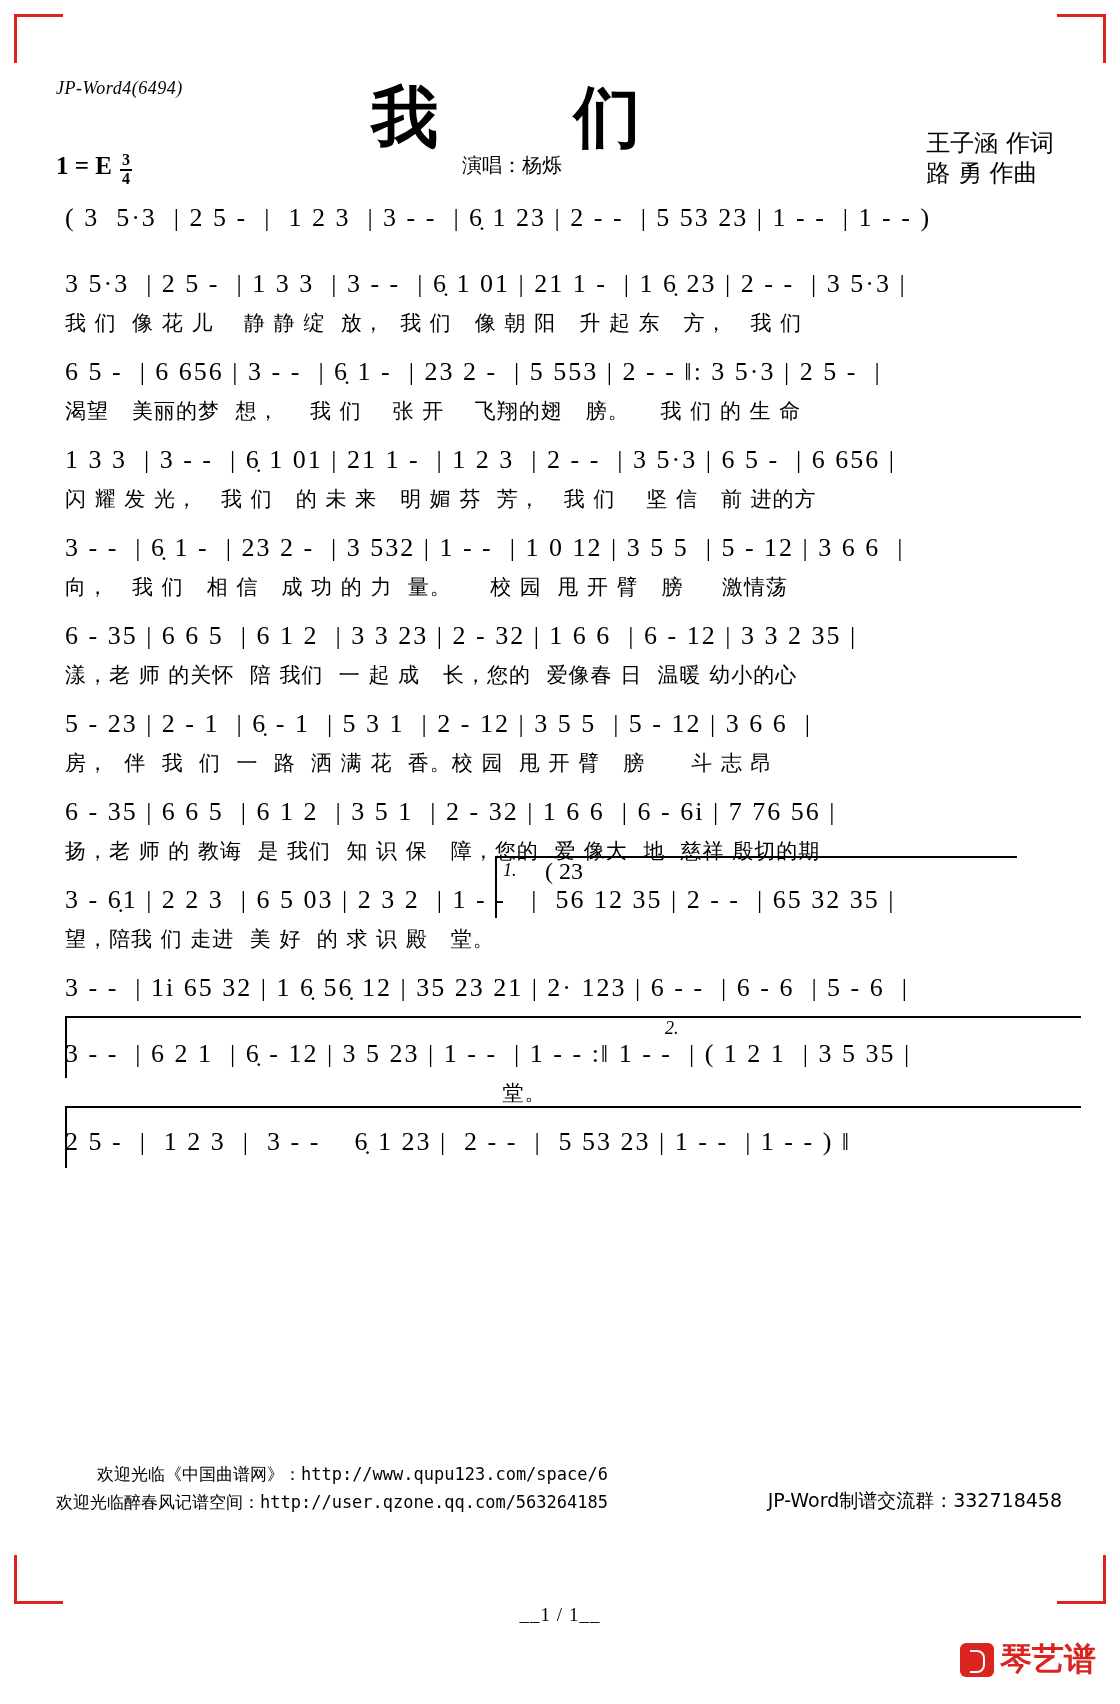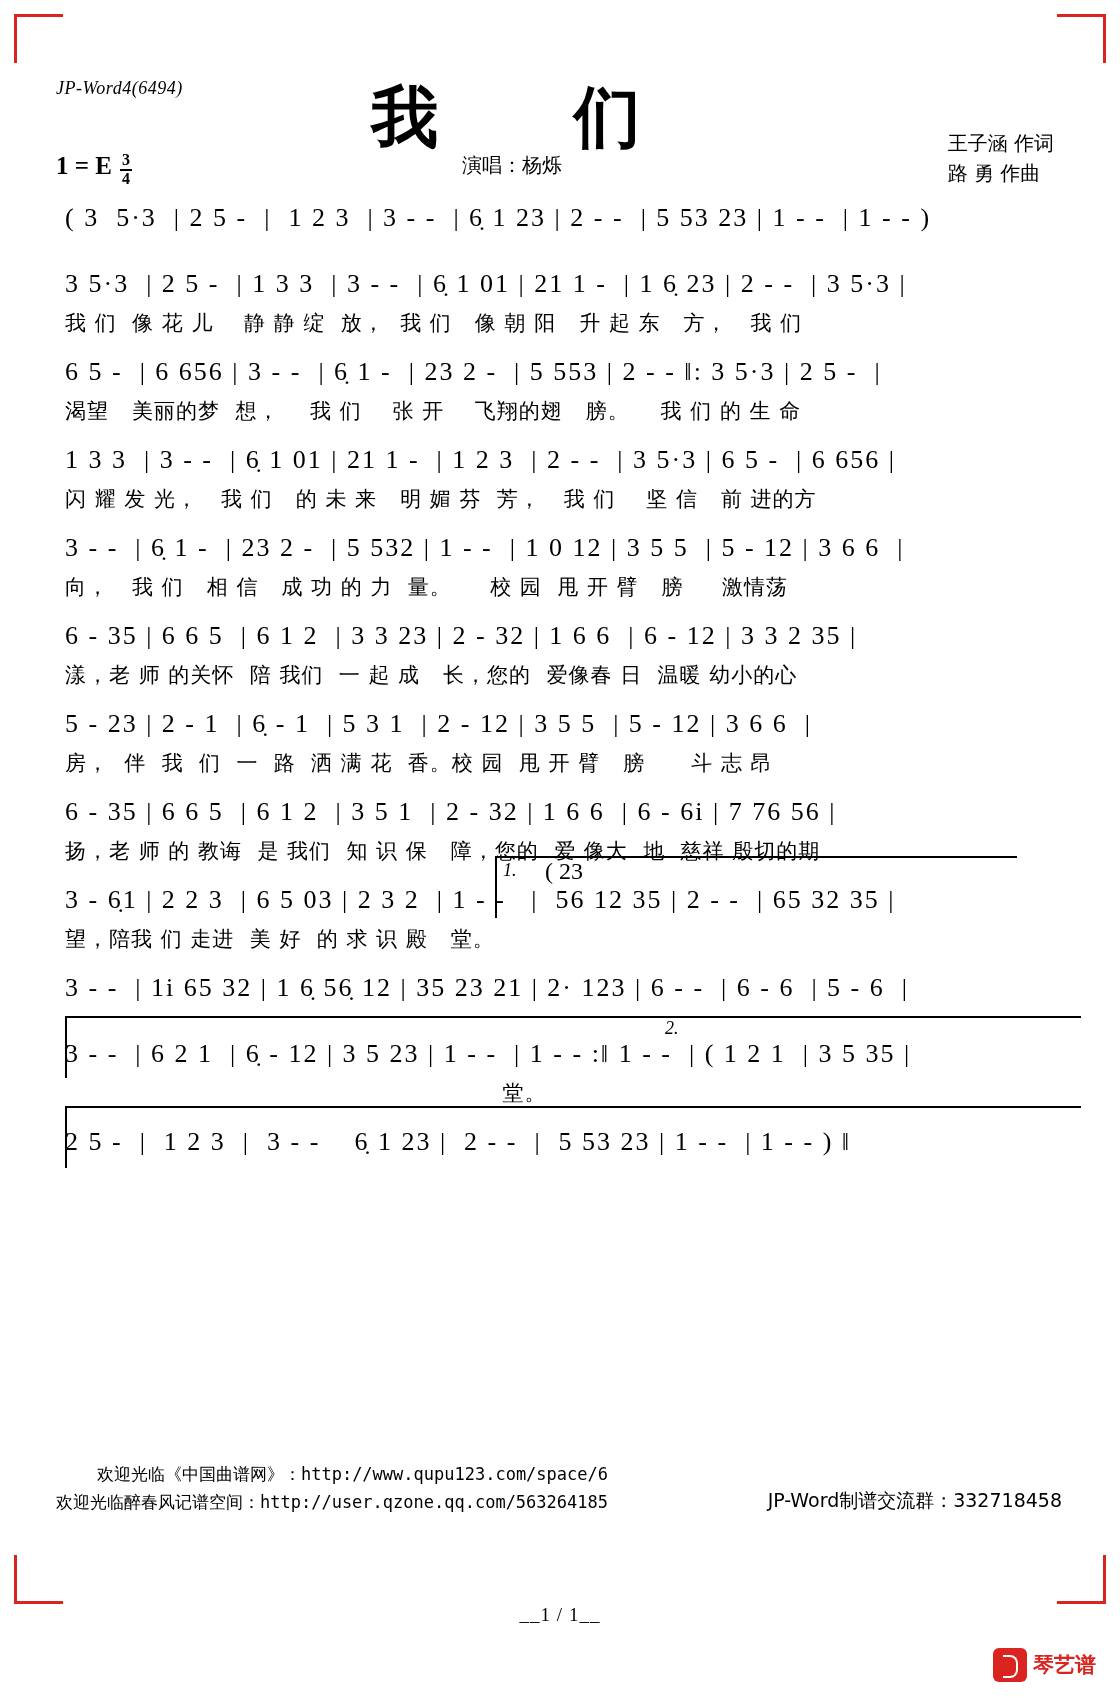--- a/index.html
+++ b/index.html
@@ -61,21 +61,21 @@
     text-align: center;
     font-family: "DejaVu Sans", sans-serif;
     font-size: 20px;
   }
 
   .credits {
     position: absolute;
     top: 128px;
     right: 66px;
     font-family: "DejaVu Sans", sans-serif;
-    font-size: 20px;
+    font-size: 24px;
     line-height: 30px;
     text-align: left;
   }
 
   .keysig {
     position: absolute;
     top: 152px;
     left: 56px;
     font-family: "Liberation Serif", serif;
     font-size: 25px;
@@ -181,21 +181,21 @@
     content: "";
     position: absolute;
     left: 10px; top: 7px;
     width: 13px; height: 19px;
     border: 2px solid #fff;
     border-radius: 0 8px 8px 0;
     border-left: none;
   }
   .brand .btext {
     font-family: "DejaVu Sans", sans-serif;
-    font-size: 21px;
+    font-size: 32px;
     font-weight: bold;
     color: #d9241f;
   }
 </style>
 </head>
 <body>
 
 <div class="corner tl"></div>
 <div class="corner tr"></div>
 <div class="corner bl"></div>
@@ -236,21 +236,21 @@
     <div class="notes">6 5 -  | 6 656 | 3 - -  | 6̣ 1 -  | 23 2 -  | 5 553 | 2 - - ‖: 3 5·3 | 2 5 -  |</div>
     <div class="lyric">渴望   美丽的梦  想，    我 们    张 开    飞翔的翅   膀。    我 们 的 生 命</div>
   </div>
 
   <div class="sysrow">
     <div class="notes">1 3 3  | 3 - -  | 6̣ 1 01 | 21 1 -  | 1 2 3  | 2 - -  | 3 5·3 | 6 5 -  | 6 656 |</div>
     <div class="lyric">闪 耀 发 光，   我 们   的 未 来   明 媚 芬  芳，   我 们    坚 信   前 进的方</div>
   </div>
 
   <div class="sysrow">
-    <div class="notes">3 - -  | 6̣ 1 -  | 23 2 -  | 5 532 | 1 - -  | 1 0 12 | 3 5 5  | 5 - 12 | 3 6 6  |</div>
+    <div class="notes">3 - -  | 6̣ 1 -  | 23 2 -  | 3 532 | 1 - -  | 1 0 12 | 3 5 5  | 5 - 12 | 3 6 6  |</div>
     <div class="lyric">向，   我 们   相 信   成 功 的 力  量。     校 园  甩 开 臂   膀     激情荡</div>
   </div>
 
   <div class="sysrow">
     <div class="notes">6 - 35 | 6 6 5  | 6 1 2  | 3 3 23 | 2 - 32 | 1 6 6  | 6 - 12 | 3 3 2 35 |</div>
     <div class="lyric">漾，老 师 的关怀  陪 我们  一 起 成   长，您的  爱像春 日  温暖 幼小的心</div>
   </div>
 
   <div class="sysrow">
     <div class="notes">5 - 23 | 2 - 1  | 6̣ - 1  | 5 3 1  | 2 - 12 | 3 5 5  | 5 - 12 | 3 6 6  |</div>

